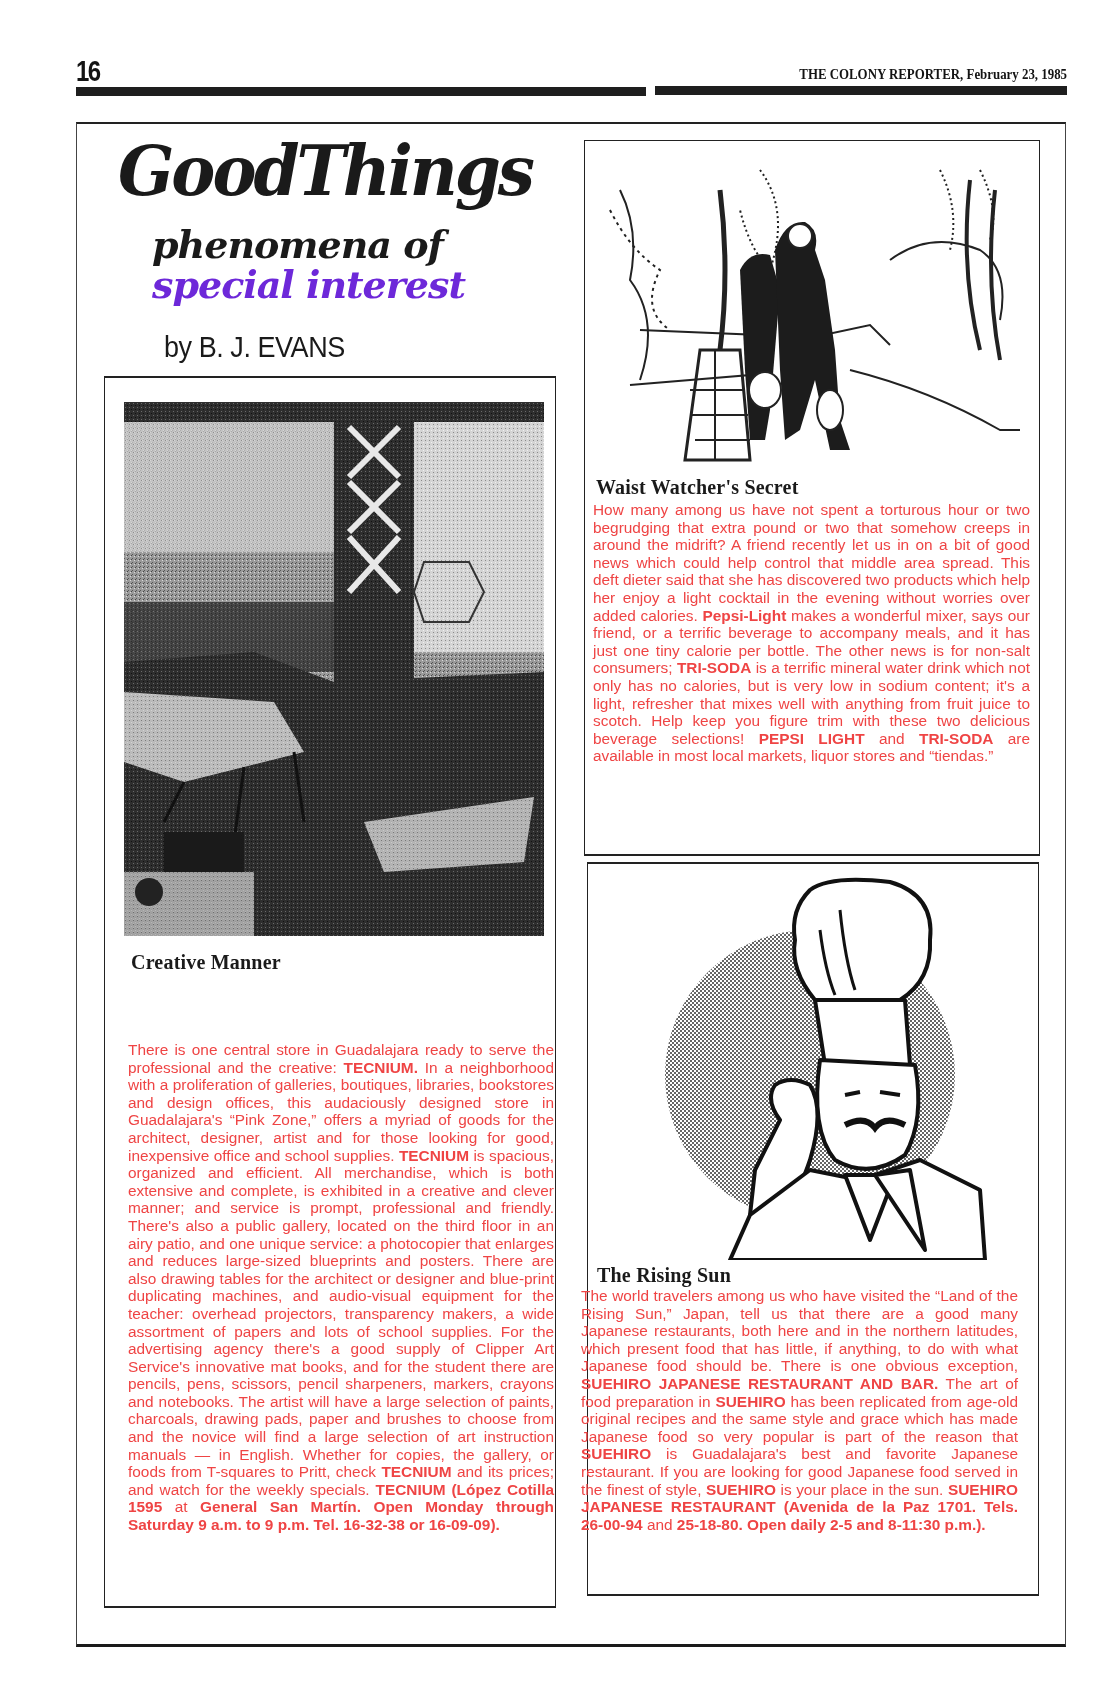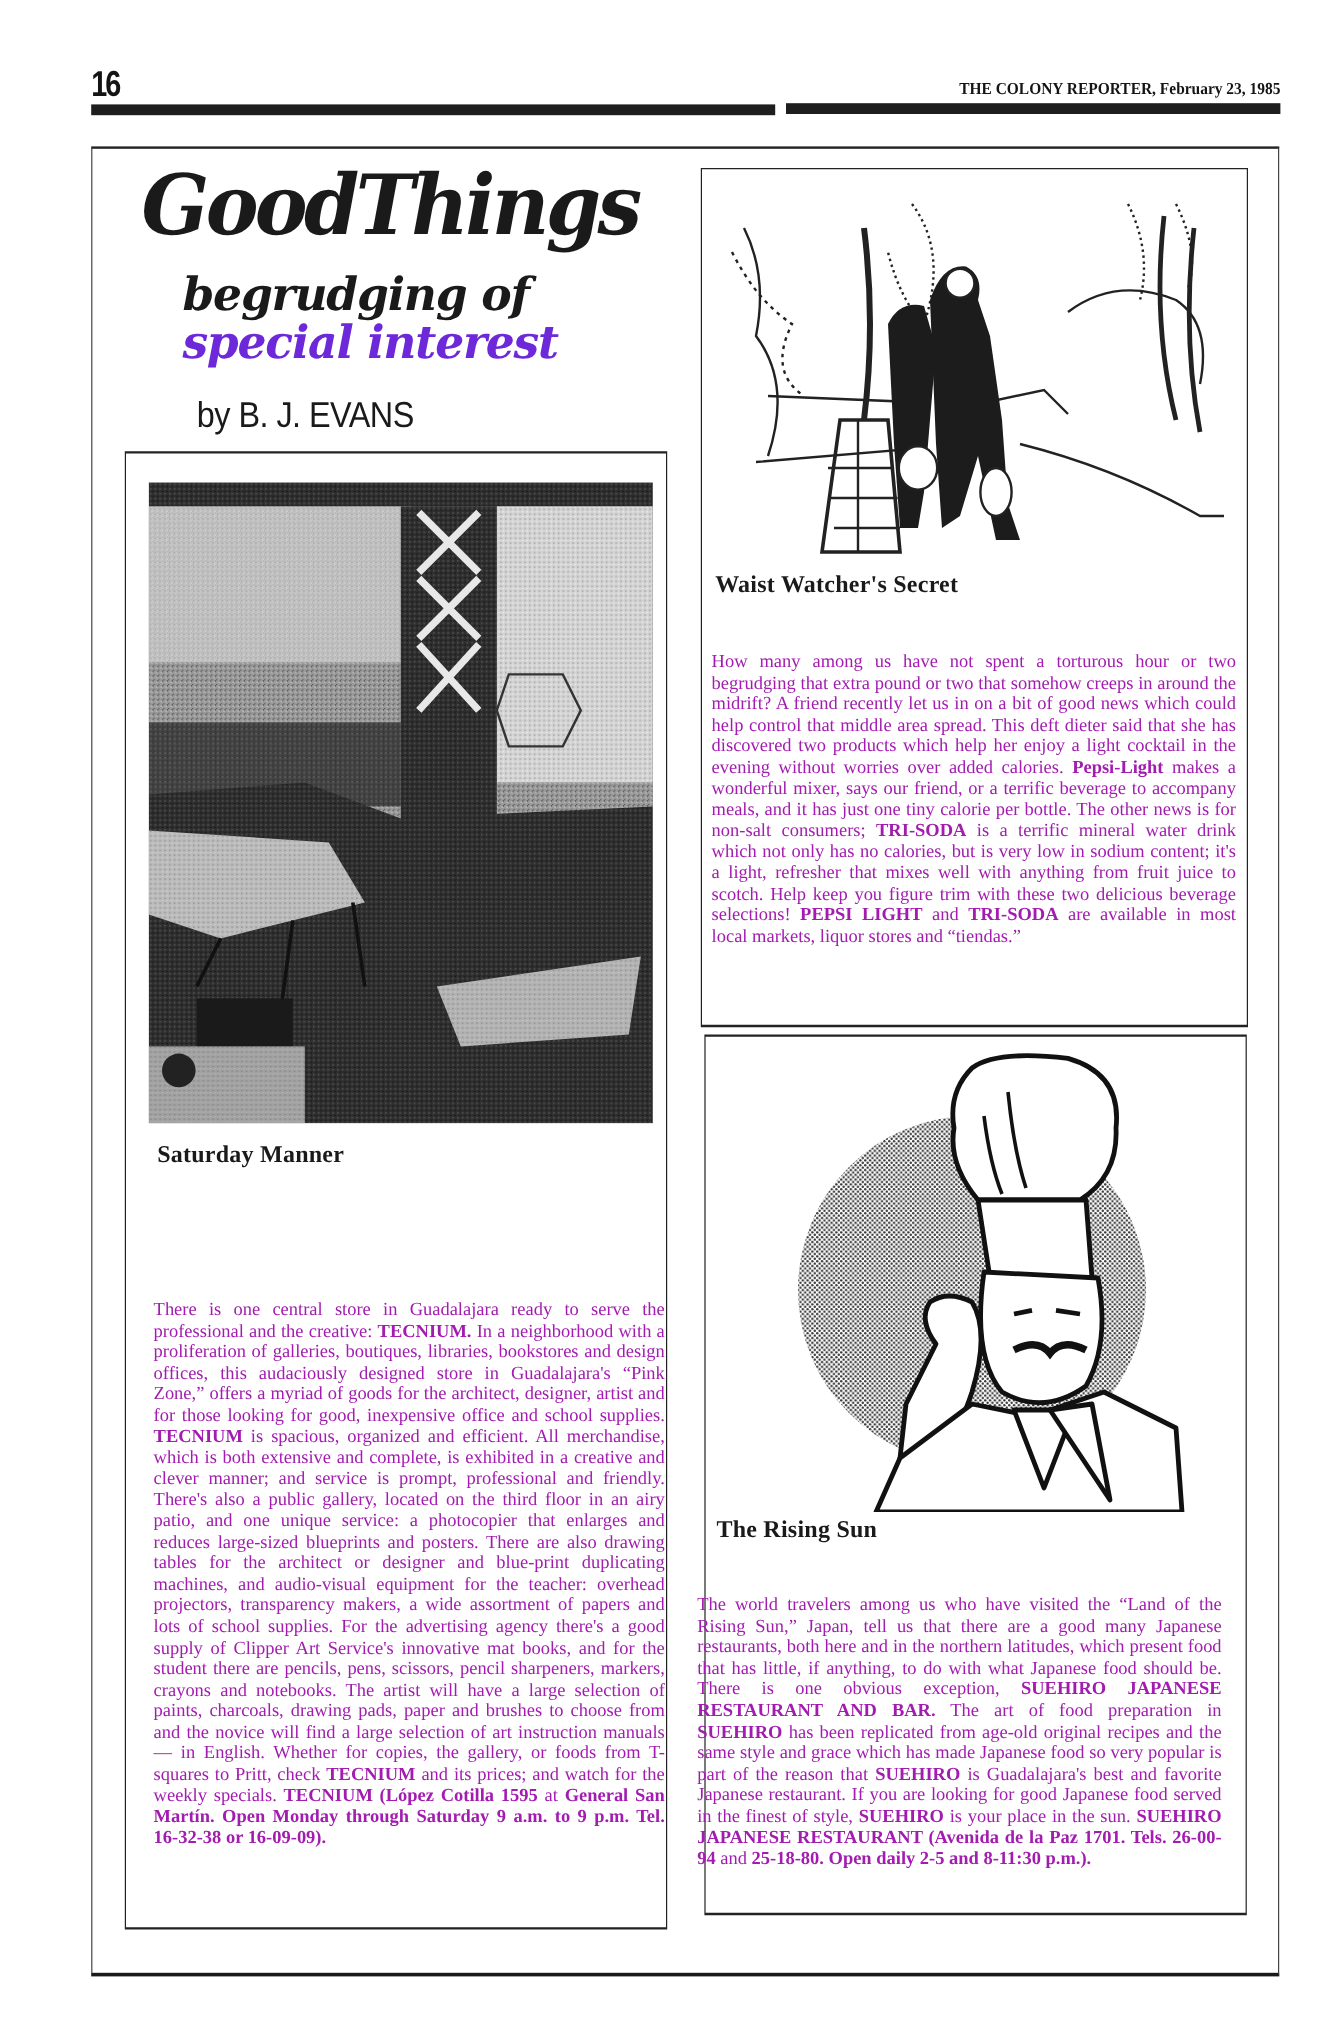--- a/index.html
+++ b/index.html
@@ -43,41 +43,41 @@
   #illus-chef { left: 660px; top: 870px; width: 330px; height: 390px; overflow: hidden; }
 
   
   .headline { font-family: Liberation Serif, serif; font-weight: bold; font-size: 20px; line-height: 1;
               white-space: nowrap; color: #1a1a1a; letter-spacing: 0.2px; }
   #hl-creative { left: 131px; top: 952px; }
   #hl-waist { left: 596px; top: 477px; }
   #hl-rising { left: 597px; top: 1265px; }
 
   
-  .body-text { font-family: Liberation Serif, serif; font-size: 15.4px; line-height: 17.6px; text-align: justify;
-               color: #a21caf; hyphens: manual; margin-top: 42px; }
+  .body-text { font-family: Liberation Sans, sans-serif; font-size: 15.4px; line-height: 17.6px; text-align: justify;
+               color: #ef4444; hyphens: manual; }
   .body-text b { font-weight: bold; }
   #text-creative { left: 128px; top: 1041px; width: 426px; }
   #text-waist { left: 593px; top: 501px; width: 437px; }
   #text-rising { left: 581px; top: 1287px; width: 437px; }
 
   svg { display: block; }
 </style>
 </head>
 <body>
 
 <div id="page-number" class="abs">16</div>
 <div id="masthead" class="abs">THE COLONY REPORTER, February 23, 1985</div>
 <div id="rule-left" class="abs"></div>
 <div id="rule-right" class="abs"></div>
 
 <div id="outer-frame" class="abs"></div>
 
 <div id="title-main" class="abs">GoodThings</div>
-<div id="title-sub1" class="abs">begrudging of</div>
+<div id="title-sub1" class="abs">phenomena of</div>
 <div id="title-sub2" class="abs">special interest</div>
 <div id="byline" class="abs">by B. J. EVANS</div>
 
 <div id="box-creative" class="abs box"></div>
 <div id="photo-store" class="abs">
   <svg width="420" height="534" viewBox="0 0 420 534">
     <defs>
       <pattern id="grain" width="4" height="4" patternUnits="userSpaceOnUse">
         <rect width="4" height="4" fill="#9a9a9a"></rect>
         <rect x="0" y="0" width="1" height="1" fill="#5a5a5a"></rect>
@@ -105,21 +105,21 @@
     <rect x="0" y="200" width="210" height="70" fill="url(#grainDark)" opacity="0.8"></rect>
     <path d="M0 260 L130 250 L210 280 L420 270 L420 534 L0 534 Z" fill="url(#grainDark)"></path>
     <path d="M0 290 L150 300 L180 350 L60 380 L0 360 Z" fill="url(#grainLight)" opacity="0.85"></path>
     <path d="M240 420 L410 395 L400 460 L260 470 Z" fill="url(#grainLight)" opacity="0.8"></path>
     <path d="M60 380 L40 420 M120 365 L110 440 M170 350 L180 420" stroke="#111" stroke-width="3"></path>
     <rect x="40" y="430" width="80" height="40" fill="#1a1a1a"></rect>
     <rect x="0" y="470" width="130" height="64" fill="url(#grainLight)" opacity="0.7"></rect>
     <circle cx="25" cy="490" r="14" fill="#222"></circle>
   </svg>
 </div>
-<div id="hl-creative" class="abs headline">Saturday Manner</div>
+<div id="hl-creative" class="abs headline">Creative Manner</div>
 <div id="text-creative" class="abs body-text"><span>There is one central store in Guadalajara ready to serve the professional and the creative: </span><b>TECNIUM.</b><span> In a neighborhood with a proliferation of galleries, boutiques, libraries, bookstores and design offices, this audaciously designed store in Guadalajara's “Pink Zone,” offers a myriad of goods for the architect, designer, artist and for those looking for good, inexpensive office and school supplies. </span><b>TECNIUM</b><span> is spacious, organized and efficient. All merchandise, which is both extensive and complete, is exhibited in a creative and clever manner; and service is prompt, professional and friendly. There's also a public gallery, located on the third floor in an airy patio, and one unique service: a photocopier that enlarges and reduces large-sized blueprints and posters. There are also drawing tables for the architect or designer and blue-print duplicating machines, and audio-visual equipment for the teacher: overhead projectors, transparency makers, a wide assortment of papers and lots of school supplies. For the advertising agency there's a good supply of Clipper Art Service's innovative mat books, and for the student there are pencils, pens, scissors, pencil sharpeners, markers, crayons and notebooks. The artist will have a large selection of paints, charcoals, drawing pads, paper and brushes to choose from and the novice will find a large selection of art instruction manuals — in English. Whether for copies, the gallery, or foods from T-squares to Pritt, check </span><b>TECNIUM</b><span> and its prices; and watch for the weekly specials. </span><b>TECNIUM (López Cotilla 1595</b><span> at </span><b>General San Martín. Open Monday through Saturday 9 a.m. to 9 p.m. Tel. 16-32-38 or 16-09-09).</b></div>
 
 <div id="box-waist" class="abs box"></div>
 <div id="illus-joggers" class="abs">
   <svg width="424" height="330" viewBox="0 0 424 330">
     <g fill="none" stroke="#222" stroke-width="2">
       <path d="M20 40 Q40 80 30 130 Q60 170 40 230"></path>
       <path d="M10 60 Q30 100 60 120 Q40 160 70 180" stroke-dasharray="3 4"></path>
       <path d="M40 180 L160 185 L150 225 L30 235"></path>
       <path d="M290 110 Q330 80 380 100 Q410 120 400 170"></path>

